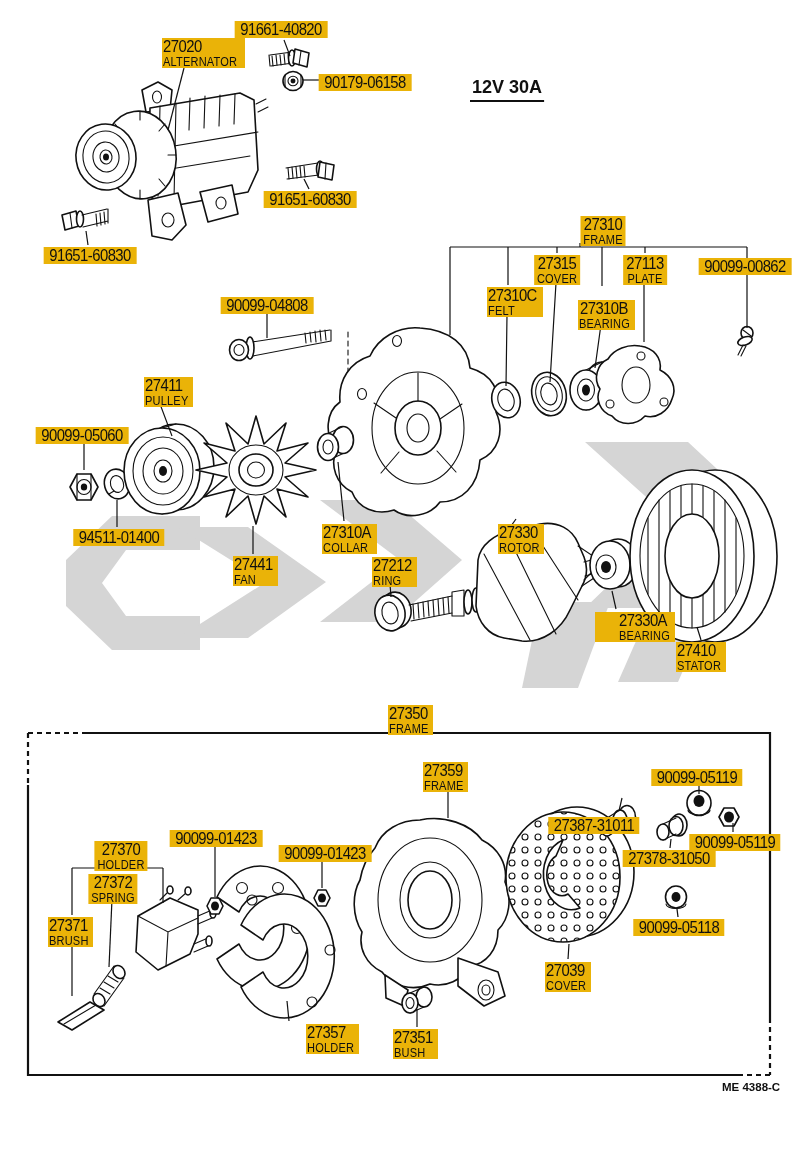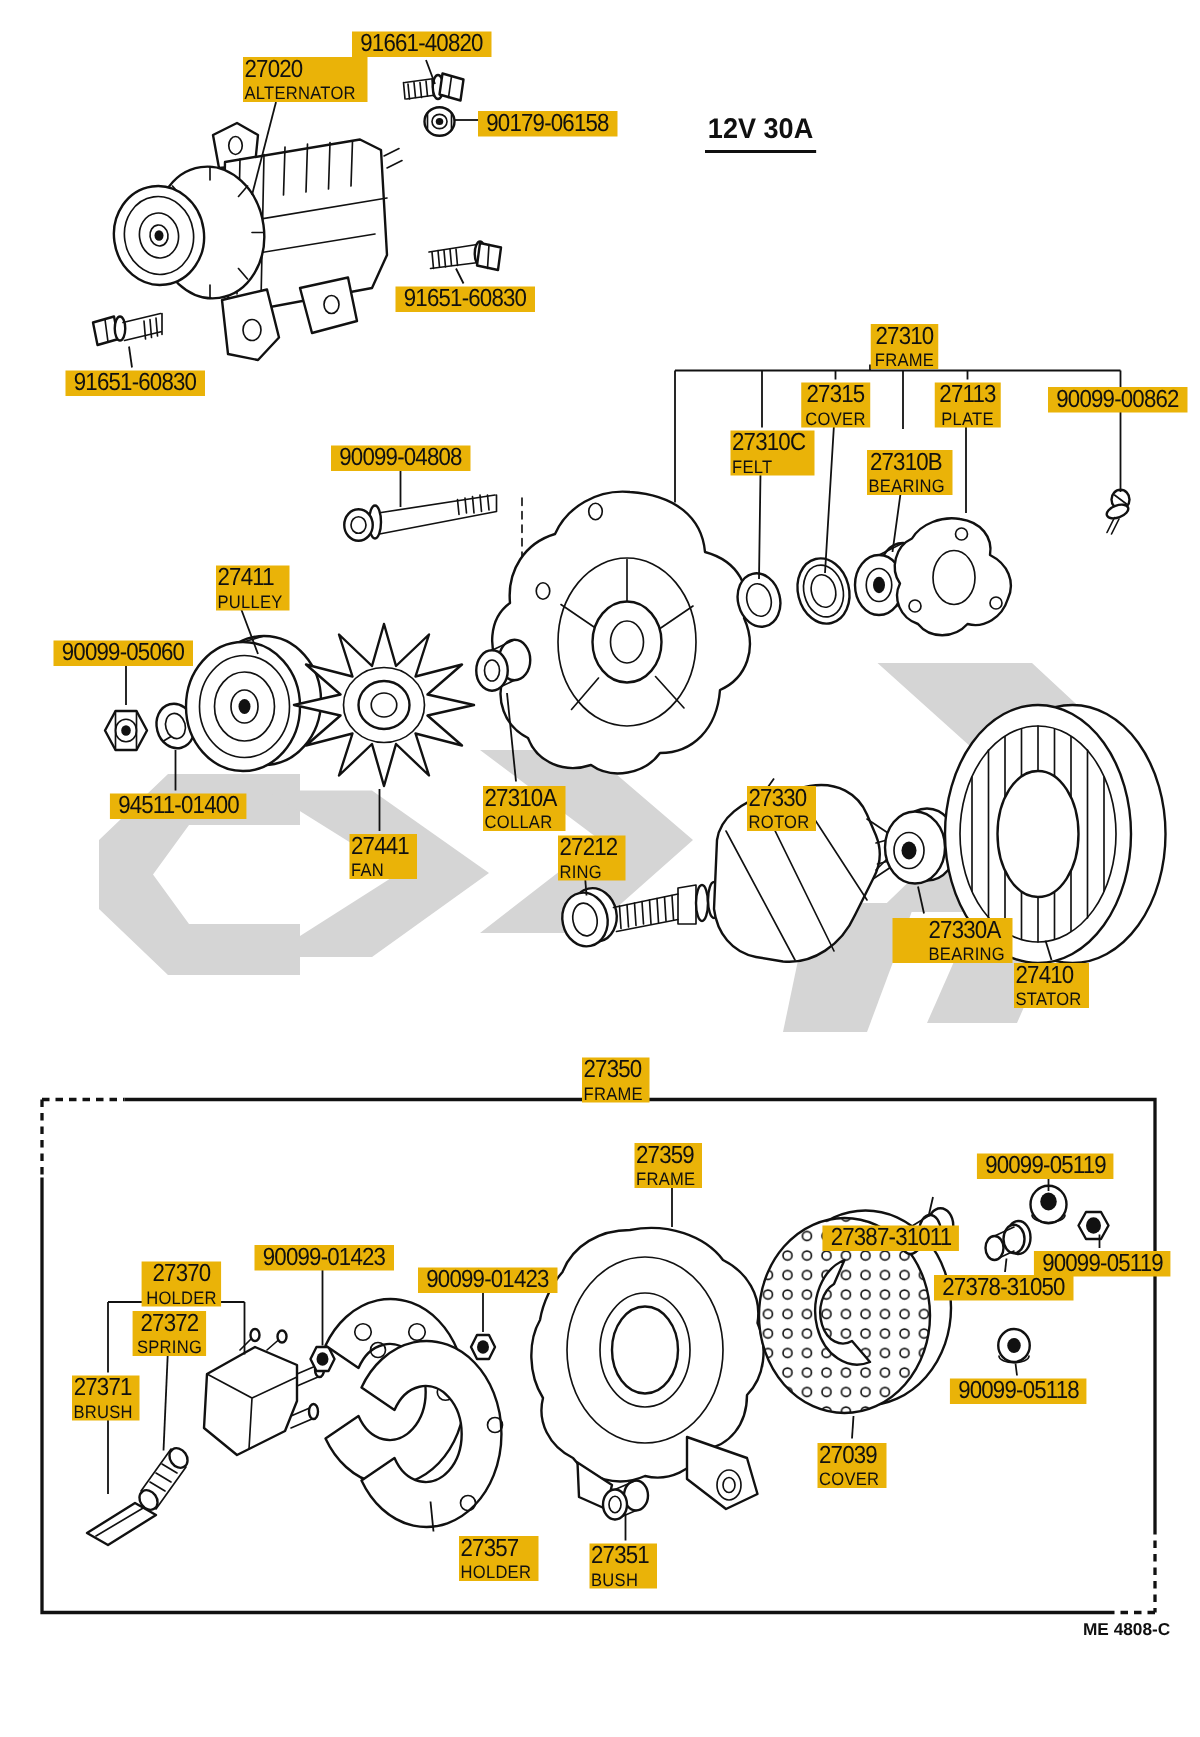--- a/index.html
+++ b/index.html
@@ -344,21 +344,21 @@
       <path d="M287,1001 L289,1021"></path>
       <path d="M118,864 L118,868 M72,868 L163,868 M72,868 L72,915 M72,942 L72,996 M163,868 L163,903"></path>
       <path d="M112,899 L109,967"></path>
       <path d="M215,845 L215,897"></path>
       <path d="M322,859 L322,888"></path>
     </g>
   </svg>
 
   <div id="labels">
     <div class="rating">12V 30A</div>
-    <div class="doccode">ME 4808-C</div>
+    <div class="doccode">ME 4388-C</div>
   <div class="label center" style="left: 281px; top: 21px;">
         <div class="no">91661-40820</div>
       </div>
       <div class="label left" style="left: 162px; top: 38px;">
         <div class="no">27020</div>
         <div class="nm">ALTERNATOR</div>
       </div>
       <div class="label center" style="left: 365px; top: 74px;">
         <div class="no">90179-06158</div>
       </div>

